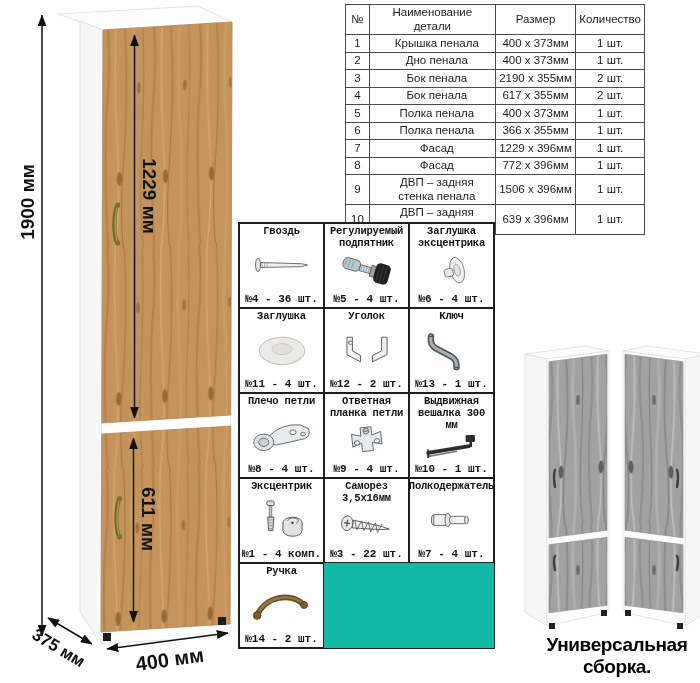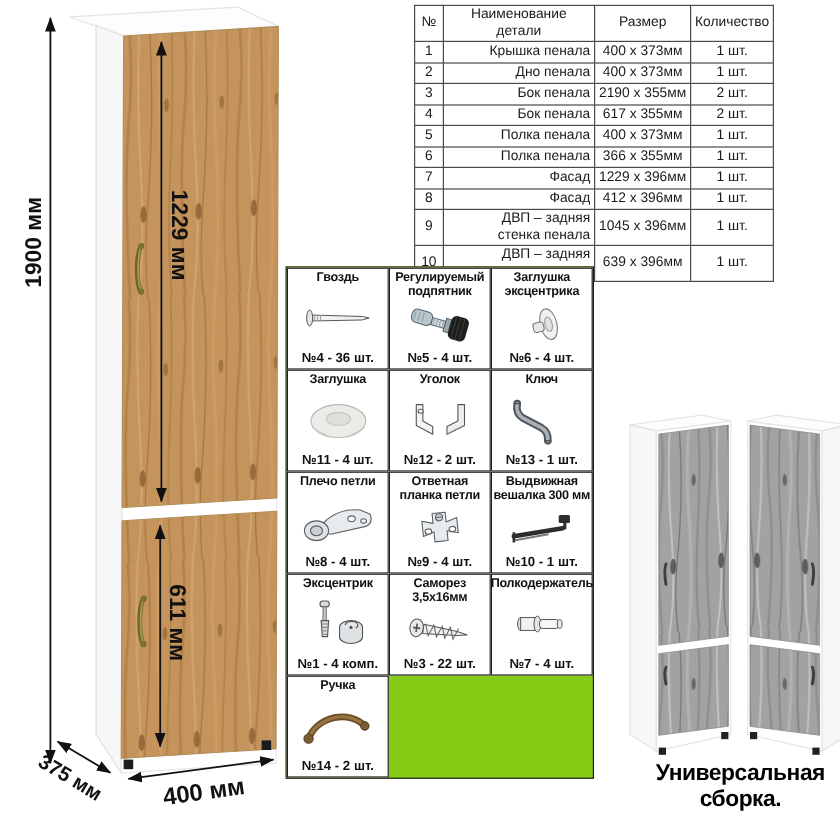--- a/index.html
+++ b/index.html
@@ -5,28 +5,28 @@
   html,body{margin:0;padding:0;background:#ffffff;}
   body{font-family:"Liberation Sans", sans-serif;color:#1a1a1a;}
   #stage{position:relative;width:700px;height:683px;background:#fff;overflow:hidden;}
 
   
   #parts-table{position:absolute;left:345px;top:4px;width:300px;border-collapse:collapse;background:#fff;}
   #parts-table th,#parts-table td{border:1px solid #4a4a4a;font-size:11.5px;line-height:1.18;padding:1px 3px;color:#1a1a1a;}
   #parts-table th{font-weight:normal;text-align:center;height:15px;}
   #parts-table td{height:14.5px;}
   #parts-table td.c{text-align:center;}
-  #parts-table td.n{text-align:right;padding-left:12px;}
+  #parts-table td.n{text-align:center;padding-left:12px;}
   #parts-table col.w-num{width:24px;}
   #parts-table col.w-name{width:128px;}
   #parts-table col.w-size{width:82px;}
   #parts-table col.w-qty{width:66px;}
 
   
-  #hw-grid{position:absolute;left:238px;top:222px;display:grid;grid-template-columns:repeat(3,85px);grid-auto-rows:85px;border:1px solid #1e1e1e;background:#84cc16;}
+  #hw-grid{position:absolute;left:238px;top:222px;display:grid;grid-template-columns:repeat(3,85px);grid-auto-rows:85px;border:1px solid #1e1e1e;background:#14b8a6;font-family:Liberation Mono, monospace;}
   .hw-cell{border:1px solid #1e1e1e;box-sizing:border-box;display:flex;flex-direction:column;align-items:center;padding:2px 1px 1px 1px;background:#fff;}
   .hw-cell.empty{visibility:hidden;}
   .hw-title{font-weight:bold;font-size:10.5px;letter-spacing:-0.2px;line-height:1.12;text-align:center;color:#111;}
   .hw-icon{flex:1;display:flex;align-items:center;justify-content:center;min-height:0;}
   .hw-count{font-weight:bold;font-size:11px;color:#111;padding-bottom:1px;white-space:nowrap;}
 
   
   #variants{position:absolute;left:517px;top:340px;width:200px;height:330px;}
   #variant-left{position:absolute;left:2px;top:0;}
   #variant-right{position:absolute;left:100px;top:0;transform:scaleX(-1);}
@@ -163,27 +163,27 @@
         </tr>
       <tr>
           <td class="c">7</td>
           <td class="n">Фасад</td>
           <td class="c">1229 x 396мм</td>
           <td class="c">1 шт.</td>
         </tr>
       <tr>
           <td class="c">8</td>
           <td class="n">Фасад</td>
-          <td class="c">412 x 396мм</td>
+          <td class="c">772 x 396мм</td>
           <td class="c">1 шт.</td>
         </tr>
       <tr>
           <td class="c">9</td>
           <td class="n">ДВП – задняя стенка пенала</td>
-          <td class="c">1045 x 396мм</td>
+          <td class="c">1506 x 396мм</td>
           <td class="c">1 шт.</td>
         </tr>
       <tr>
           <td class="c">10</td>
           <td class="n">ДВП – задняя стенка пенала</td>
           <td class="c">639 x 396мм</td>
           <td class="c">1 шт.</td>
         </tr>
     </tbody>
   </table>

